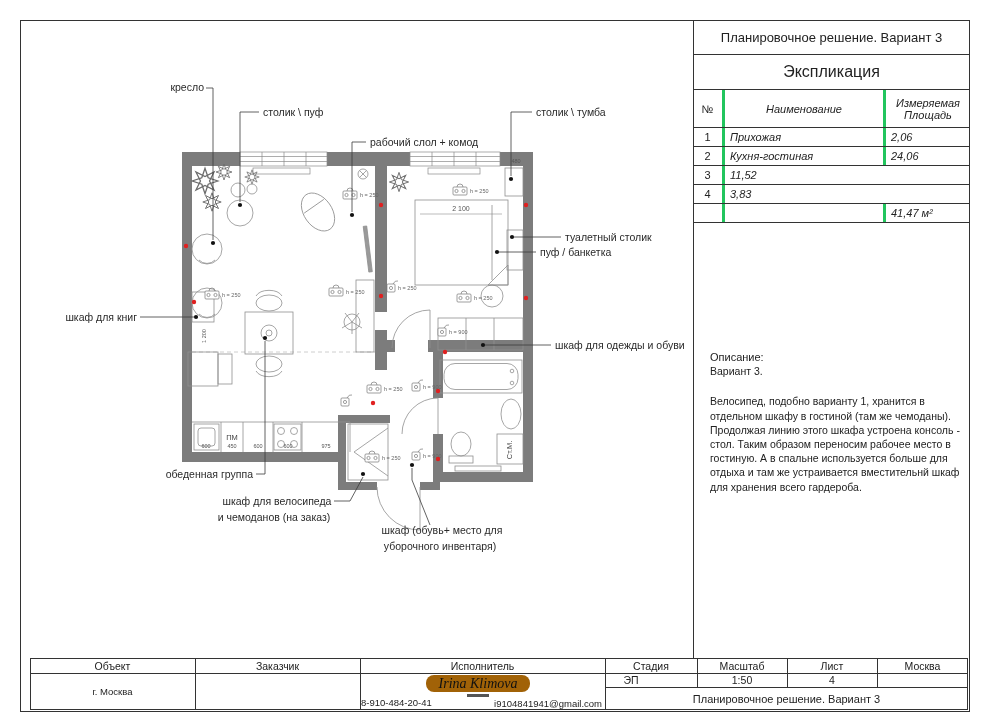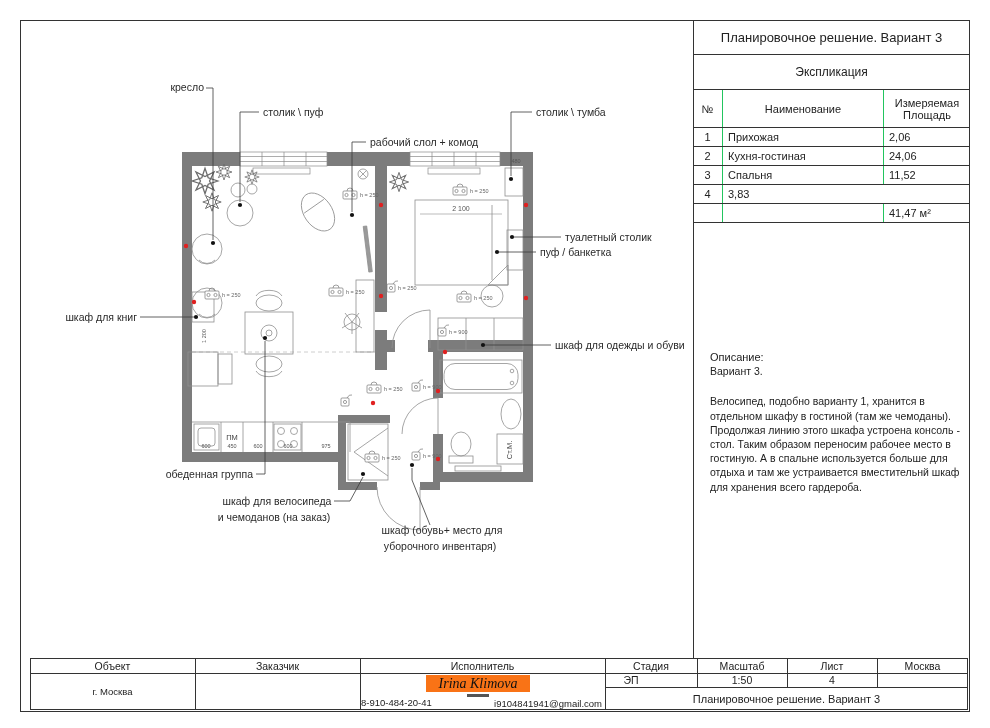--- a/index.html
+++ b/index.html
@@ -7,37 +7,37 @@
          font-family:"Liberation Sans",sans-serif;color:#222;overflow:hidden;}
   .abs{position:absolute;}
   .frame{left:20px;top:20px;width:948px;height:690px;border:1.5px solid #333;}
   .vdiv{left:693px;top:20px;width:0;height:638px;border-left:1.2px solid #333;}
 
   
   .panel{left:693px;top:20px;width:277px;}
   .prow{box-sizing:border-box;border-bottom:1px solid #333;display:flex;align-items:center;}
   .pc{box-sizing:border-box;height:100%;display:flex;align-items:center;justify-content:center;text-align:center;}
   .pc.l{justify-content:flex-start;padding-left:5px;text-align:left;}
-  .bl{border-left:1px solid #22c55e;}
+  .bl{border-left:3px solid #22c55e;font-style:italic;}
   .ptitle{height:35px;justify-content:center;font-size:13px;}
-  .psub{height:35px;justify-content:flex-end;font-size:12px;}
+  .psub{height:35px;justify-content:flex-end;font-size:16px;}
   .phead{height:38px;font-size:11px;}
   .pdata{height:19px;font-size:11px;}
   .w1{width:29px;}.w2{width:161px;}.w3{width:87px;}
 
   .desc{left:710px;top:350px;width:252px;font-size:10.5px;line-height:14.2px;color:#222;}
   .desc .dlabel{font-size:11px;}
   .desc .dvar{margin-bottom:16px;}
 
   
   .tb-border{left:30px;top:658px;width:938px;height:52px;border:1.2px solid #333;box-sizing:border-box;}
   .tb-line{background:#333;}
   .tb-text{display:flex;align-items:center;justify-content:center;font-size:10.5px;text-align:center;}
-  .logo{background:#f97316;color:#111;font-family:"Liberation Serif",serif;font-style:italic;
-        font-size:14px;display:flex;align-items:center;justify-content:center;}
+  .logo{background:#a16207;color:#111;font-family:"Liberation Serif",serif;font-style:italic;
+        font-size:14px;display:flex;align-items:center;justify-content:center;border-radius:8px;}
   .logo-sub{background:#555;}
   .small{font-size:9.5px;}
 
   svg text{font-family:"Liberation Sans",sans-serif;}
   .lbl{font-size:10.5px;fill:#2a2a2a;}
   .dim{font-size:5.5px;fill:#555;}
   .dimb{font-size:7px;fill:#555;}
   .sk{font-size:5.5px;fill:#666;}
   .appl{font-size:7.5px;fill:#444;}
 </style>
@@ -320,21 +320,20 @@
       <div class="pc w2 bl l">Прихожая</div>
       <div class="pc w3 bl l">2,06</div>
     </div>
     <div class="prow pdata">
       <div class="pc w1">2</div>
       <div class="pc w2 bl l">Кухня-гостиная</div>
       <div class="pc w3 bl l">24,06</div>
     </div>
     <div class="prow pdata">
       <div class="pc w1">3</div>
-      <div class="pc w2 bl l">Спальня</div>
       <div class="pc w3 bl l">11,52</div>
     </div>
     <div class="prow pdata">
       <div class="pc w1">4</div>
       <div class="pc w3 bl l">3,83</div>
     </div>
     <div class="prow pdata">
       <div class="pc w1"></div>
       <div class="pc w2 bl"></div>
       <div class="pc w3 bl l">41,47 м²</div>

